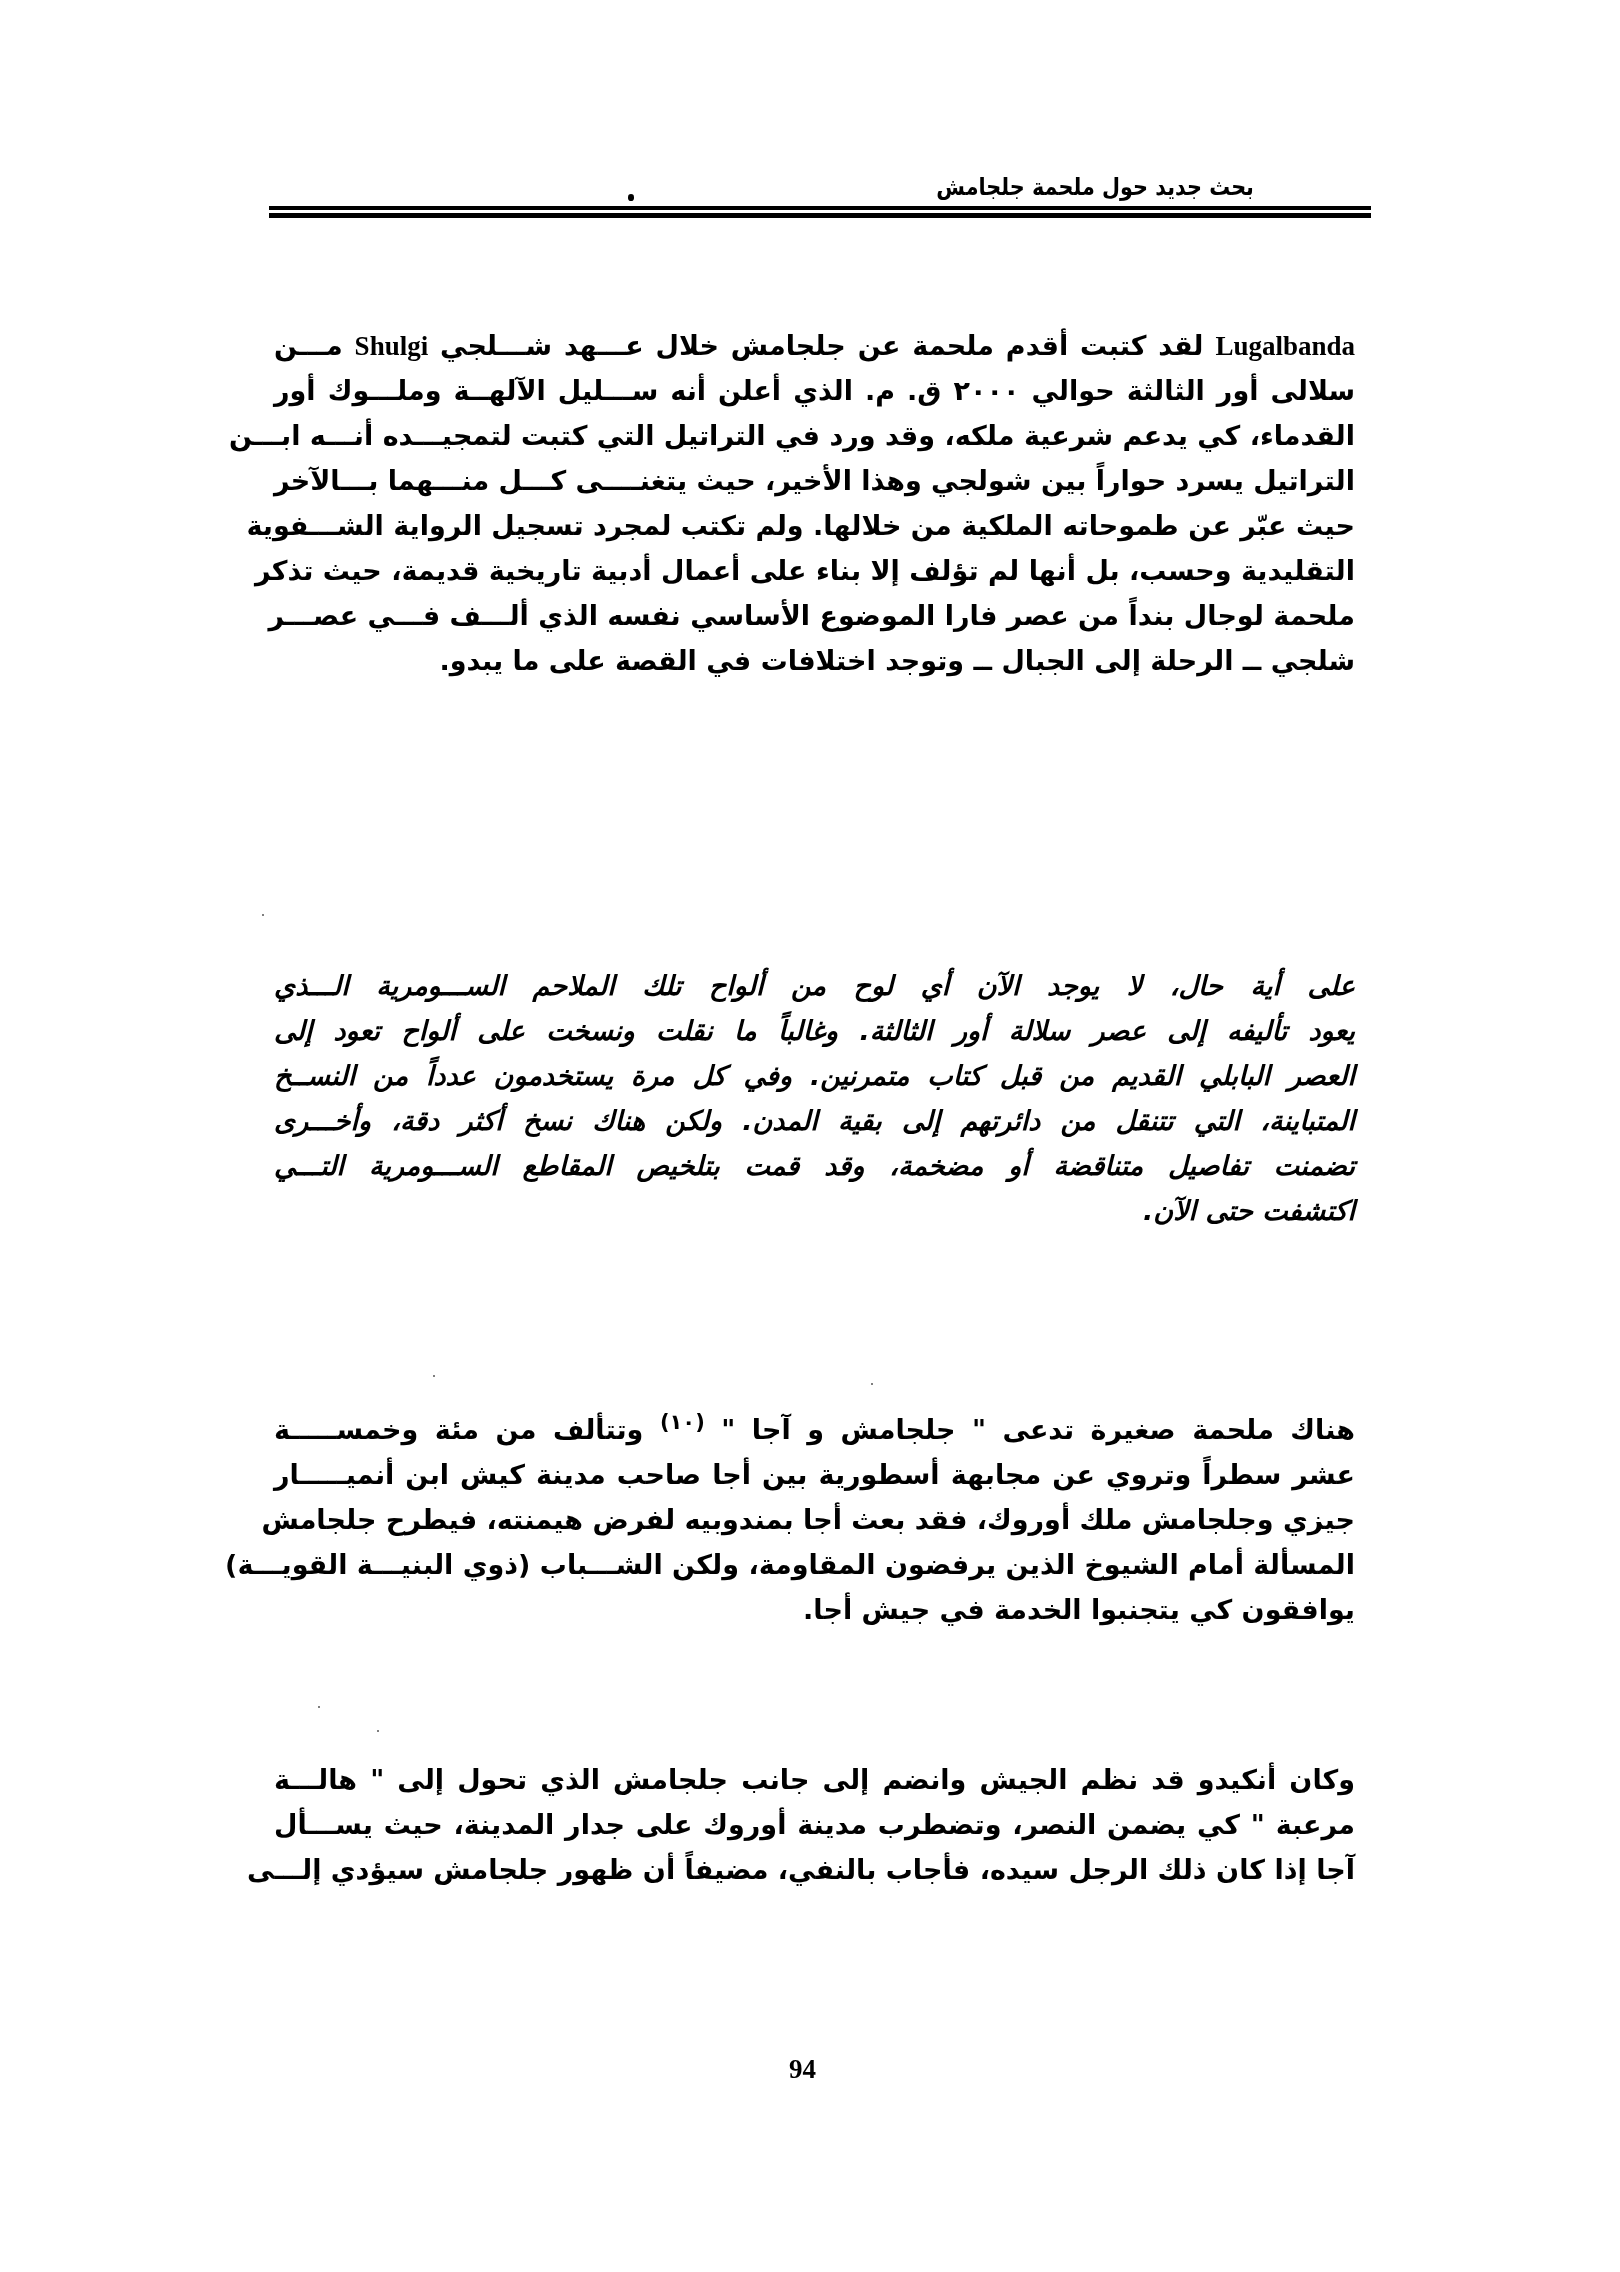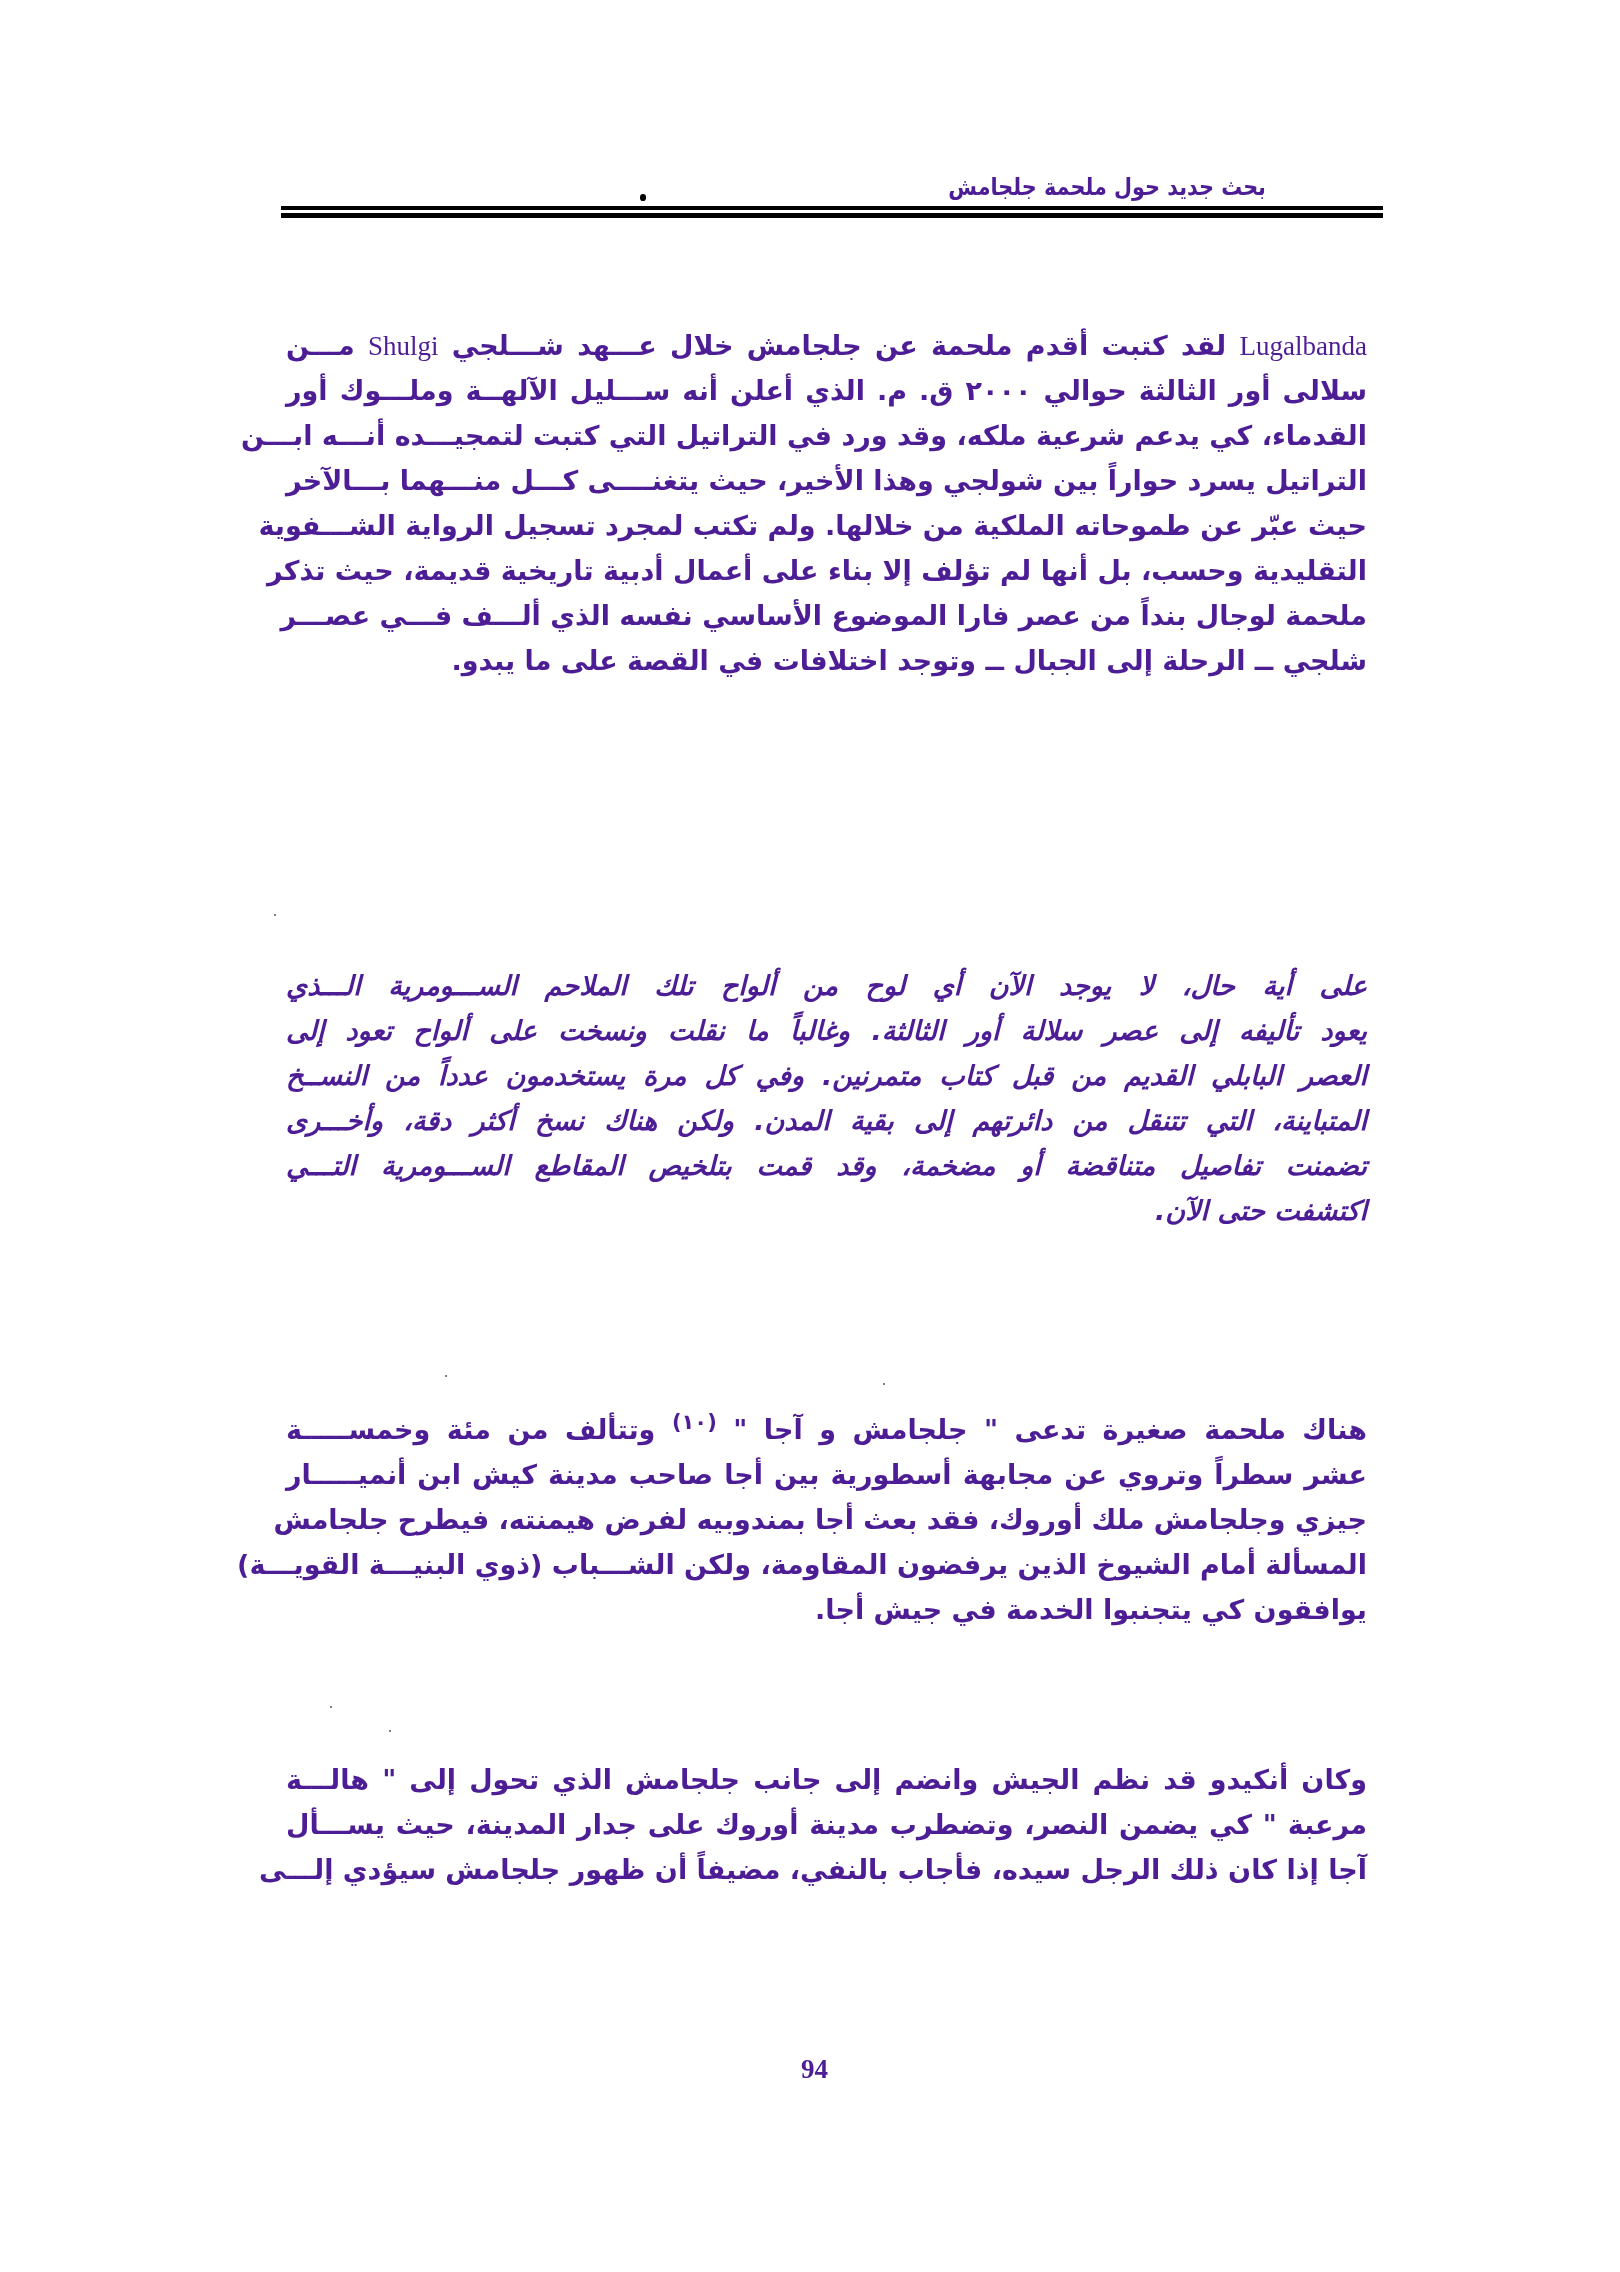--- a/index.html
+++ b/index.html
@@ -1,17 +1,17 @@
 <!DOCTYPE html>
 <html style="font-size:12.6px"><head>
 <meta charset="utf-8">
 <style>
   html, body { margin: 0; padding: 0; background: #ffffff; }
   body { width: 1620px; height: 2273px; position: relative; overflow: hidden; }
-  .page { position: absolute; left: 16px; top: 0; width: 1504px; height: 2273px; background: #fff; color: #4c1d95; }
+  .page { position: absolute; left: 4px; top: 0; width: 1504px; height: 2273px; background: #fff; color: #000000; }
 
   .running-header {
     position: absolute; top: 172px; right: 254px;
     font-family: "DejaVu Sans", sans-serif; font-size: 23.6px; font-weight: bold;
     direction: rtl; letter-spacing: -0.8px; transform: scaleX(0.88); transform-origin: right center;
     line-height: 31.5px;
   }
   .header-dot {
     position: absolute; left: 624px; top: 194px; width: 6.3px; height: 7px; border-radius: 50%; background: #000;
   }
@@ -25,21 +25,21 @@
   .body-text {
     position: absolute; left: 270px; width: 1081px;
     font-family: "DejaVu Sans", sans-serif; font-weight: bold; font-size: 27px;
     direction: rtl; text-align: justify; text-align-last: justify;
   }
   .line {
     display: block; height: 45px; line-height: 45px; white-space: nowrap;
     text-align: justify; text-align-last: justify; overflow: visible;
   }
   .line.last { text-align-last: right; }
-  .line .latin { font-family: "Liberation Serif", serif; font-weight: normal; }
+  .line .latin { font-family: "Liberation Serif", serif; font-weight: bold; }
 
   .para1 { top: 323px; }
   .para2 { top: 963px; font-style: italic; }
   .para3 { top: 1407px; }
   .para4 { top: 1757px; }
 
   .footnote-ref { font-size: 21px; vertical-align: super; line-height: 0; }
 
   .page-number {
     position: absolute; left: 785px; top: 2054px;

